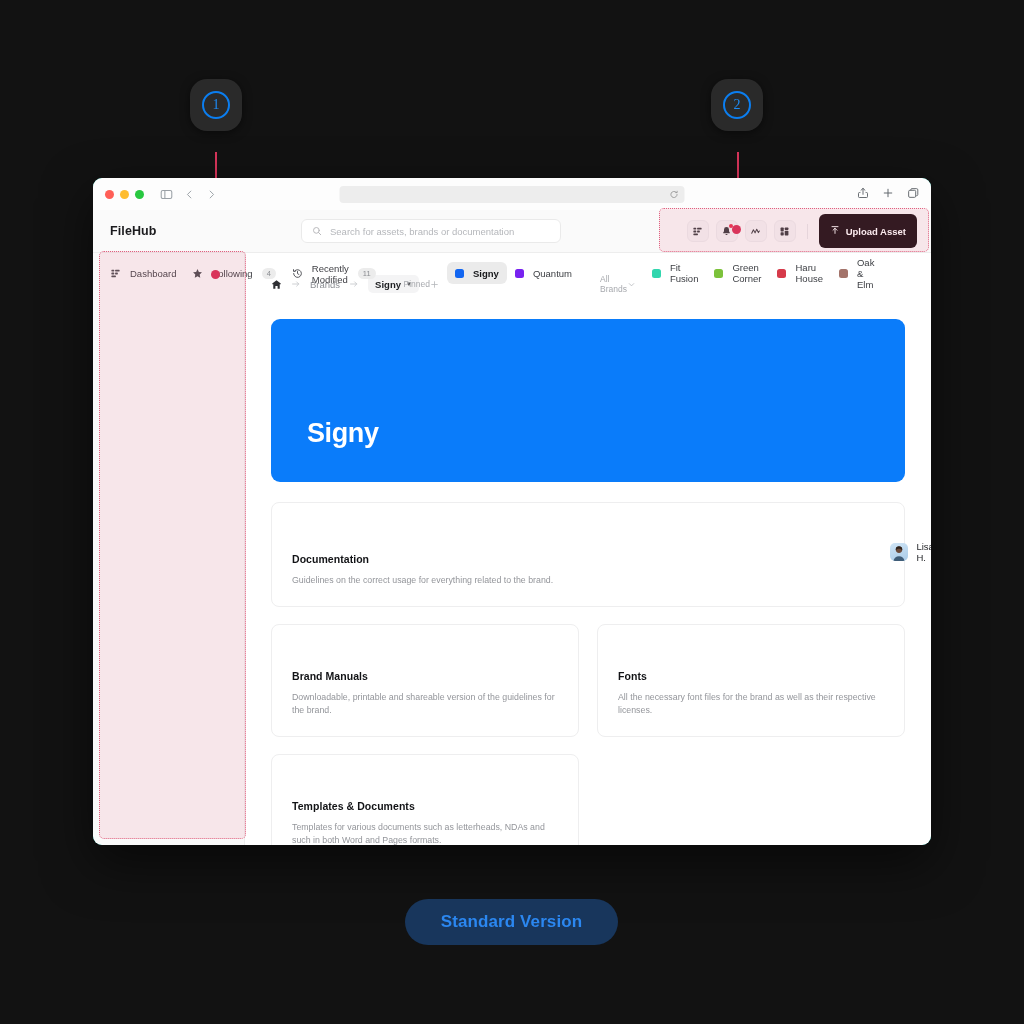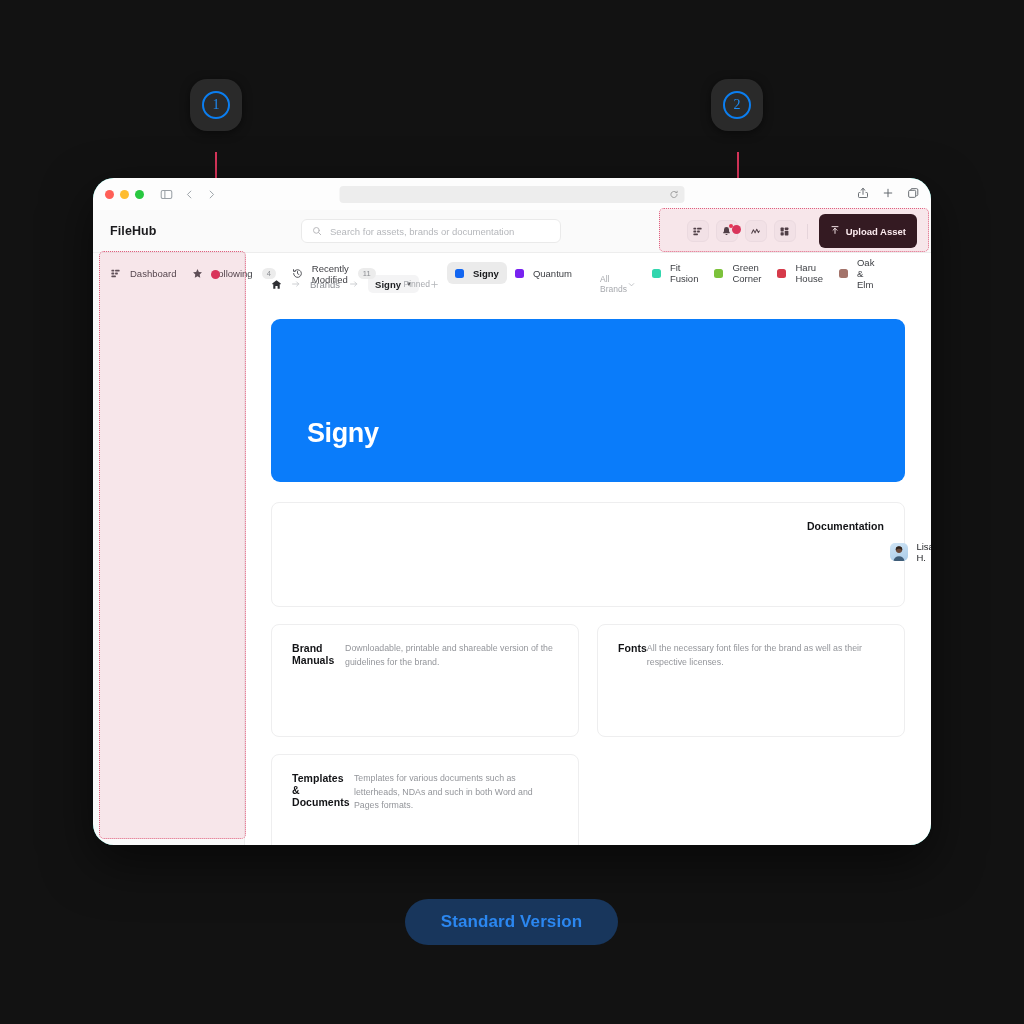--- a/index.html
+++ b/index.html
@@ -54,21 +54,21 @@
   }
   #dot1 { left: 211px; top: 270px; }
   #dot2 { left: 732px; top: 225px; }
 
   
   .window {
     position: absolute;
     left: 93px; top: 178px;
     width: 838px; height: 667px;
     background: #14b8a6;
-    border-radius: 21px;
+    border-radius: 9px;
     overflow: hidden;
     box-shadow: 0 18px 50px rgba(0,0,0,.55);
   }
 
   
   .titlebar {
     height: 32px;
     background: #fdfdfd;
     display: flex;
     align-items: center;
@@ -305,21 +305,21 @@
     color: #e3effd;
     font-size: 9px;
   }
 
   .card {
     border: 1px solid #eeeeef;
     border-radius: 8px;
     background: #fff;
     padding: 17px 20px 18px 20px;
     display: flex;
-    flex-direction: row;
+    flex-direction: column;
     justify-content: flex-end;
   }
   .card-title {
     font-size: 10.5px;
     font-weight: 700;
     color: #121316;
     margin-bottom: 9px;
     letter-spacing: .05px;
   }
   .card-desc {
@@ -614,20 +614,21 @@
           <span class="caret">▼</span>
         </span>
       </div>
 
       <section class="hero">
         <div class="hero-title">Signy</div>
       </section>
 
       <div class="card card-wide">
         <div class="card-title">Documentation</div>
+        <div class="card-desc">Guidelines on the correct usage for everything related to the brand.</div>
       </div>
 
       <div class="card-grid">
         <div class="card">
           <div class="card-title">Brand Manuals</div>
           <div class="card-desc">Downloadable, printable and shareable version of the guidelines for the brand.</div>
         </div>
         <div class="card">
           <div class="card-title">Fonts</div>
           <div class="card-desc">All the necessary font files for the brand as well as their respective licenses.</div>

